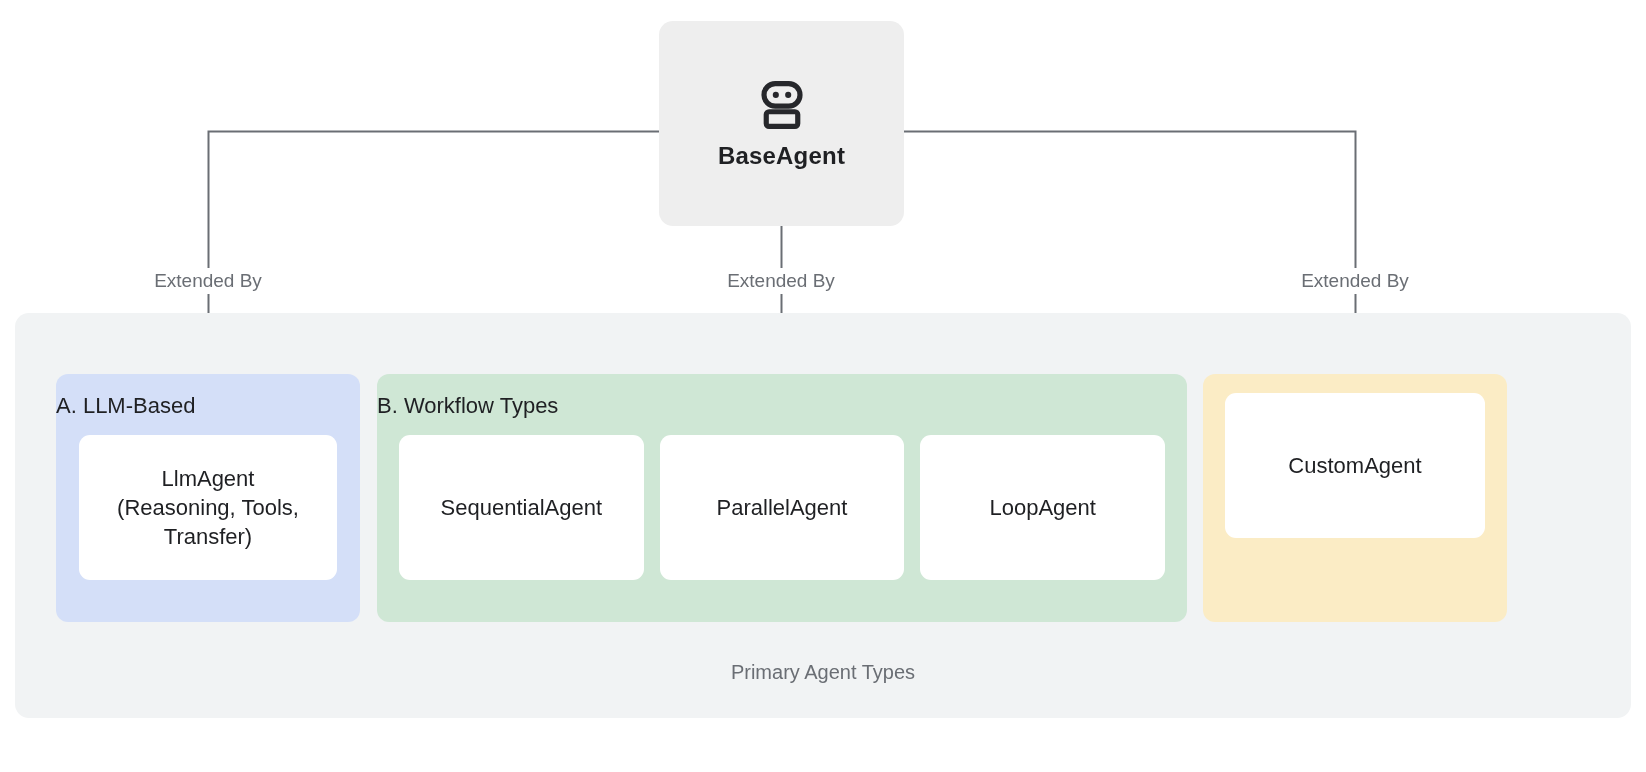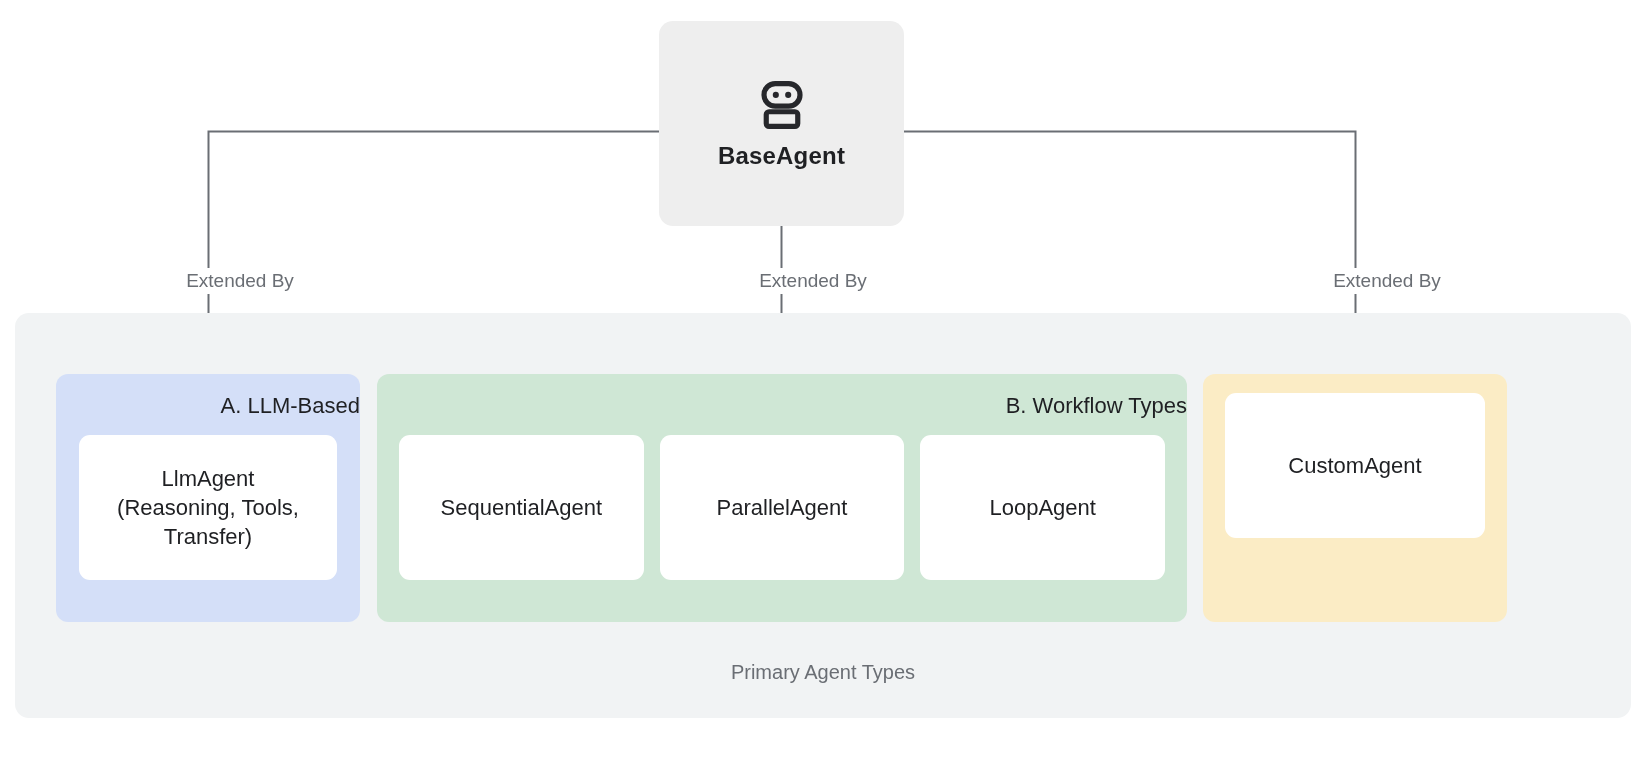--- a/index.html
+++ b/index.html
@@ -57,21 +57,20 @@
 
   
   .edge-label {
     position: absolute;
     font-size: 19px;
     color: #6a6e74;
     background: #ffffff;
     padding: 2px 7px;
     white-space: nowrap;
     transform: translate(-50%, -50%);
-    margin-left: 32px;
   }
 
   
   .group-panel {
     position: absolute;
     left: 15px;
     top: 313px;
     width: 1616px;
     height: 405px;
     background: #f1f3f4;
@@ -88,21 +87,21 @@
   }
 
   
   .cat-panel {
     position: absolute;
     border-radius: 12px;
     box-sizing: border-box;
     padding-top: 19px;
   }
   .cat-title {
-    text-align: right;
+    text-align: left;
     font-size: 22px;
     color: #1f2023;
     margin-bottom: 16px;
   }
   .cat-body {
     display: flex;
     flex-direction: row;
     justify-content: center;
     gap: 16px;
     padding: 0 22px;

